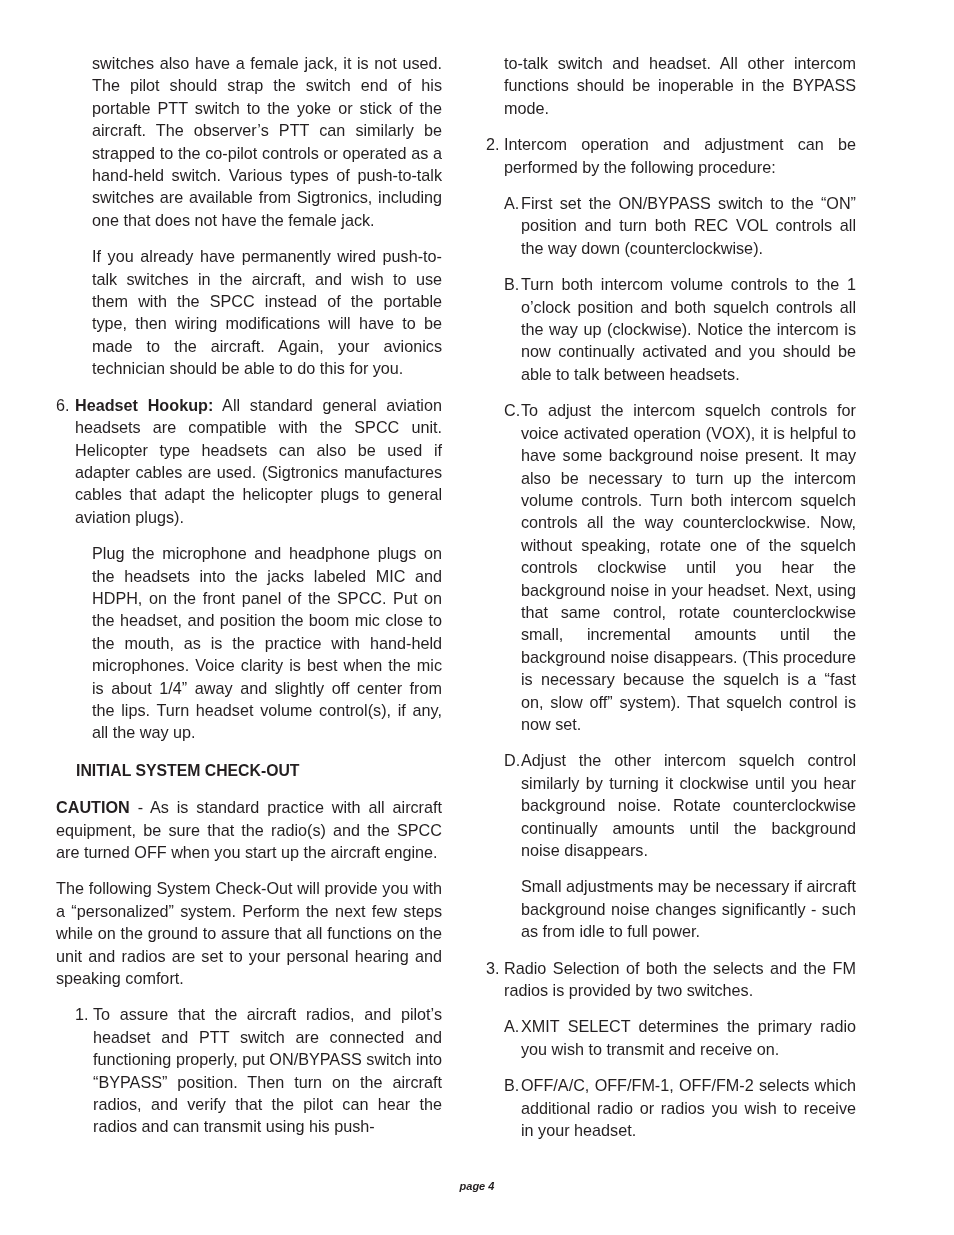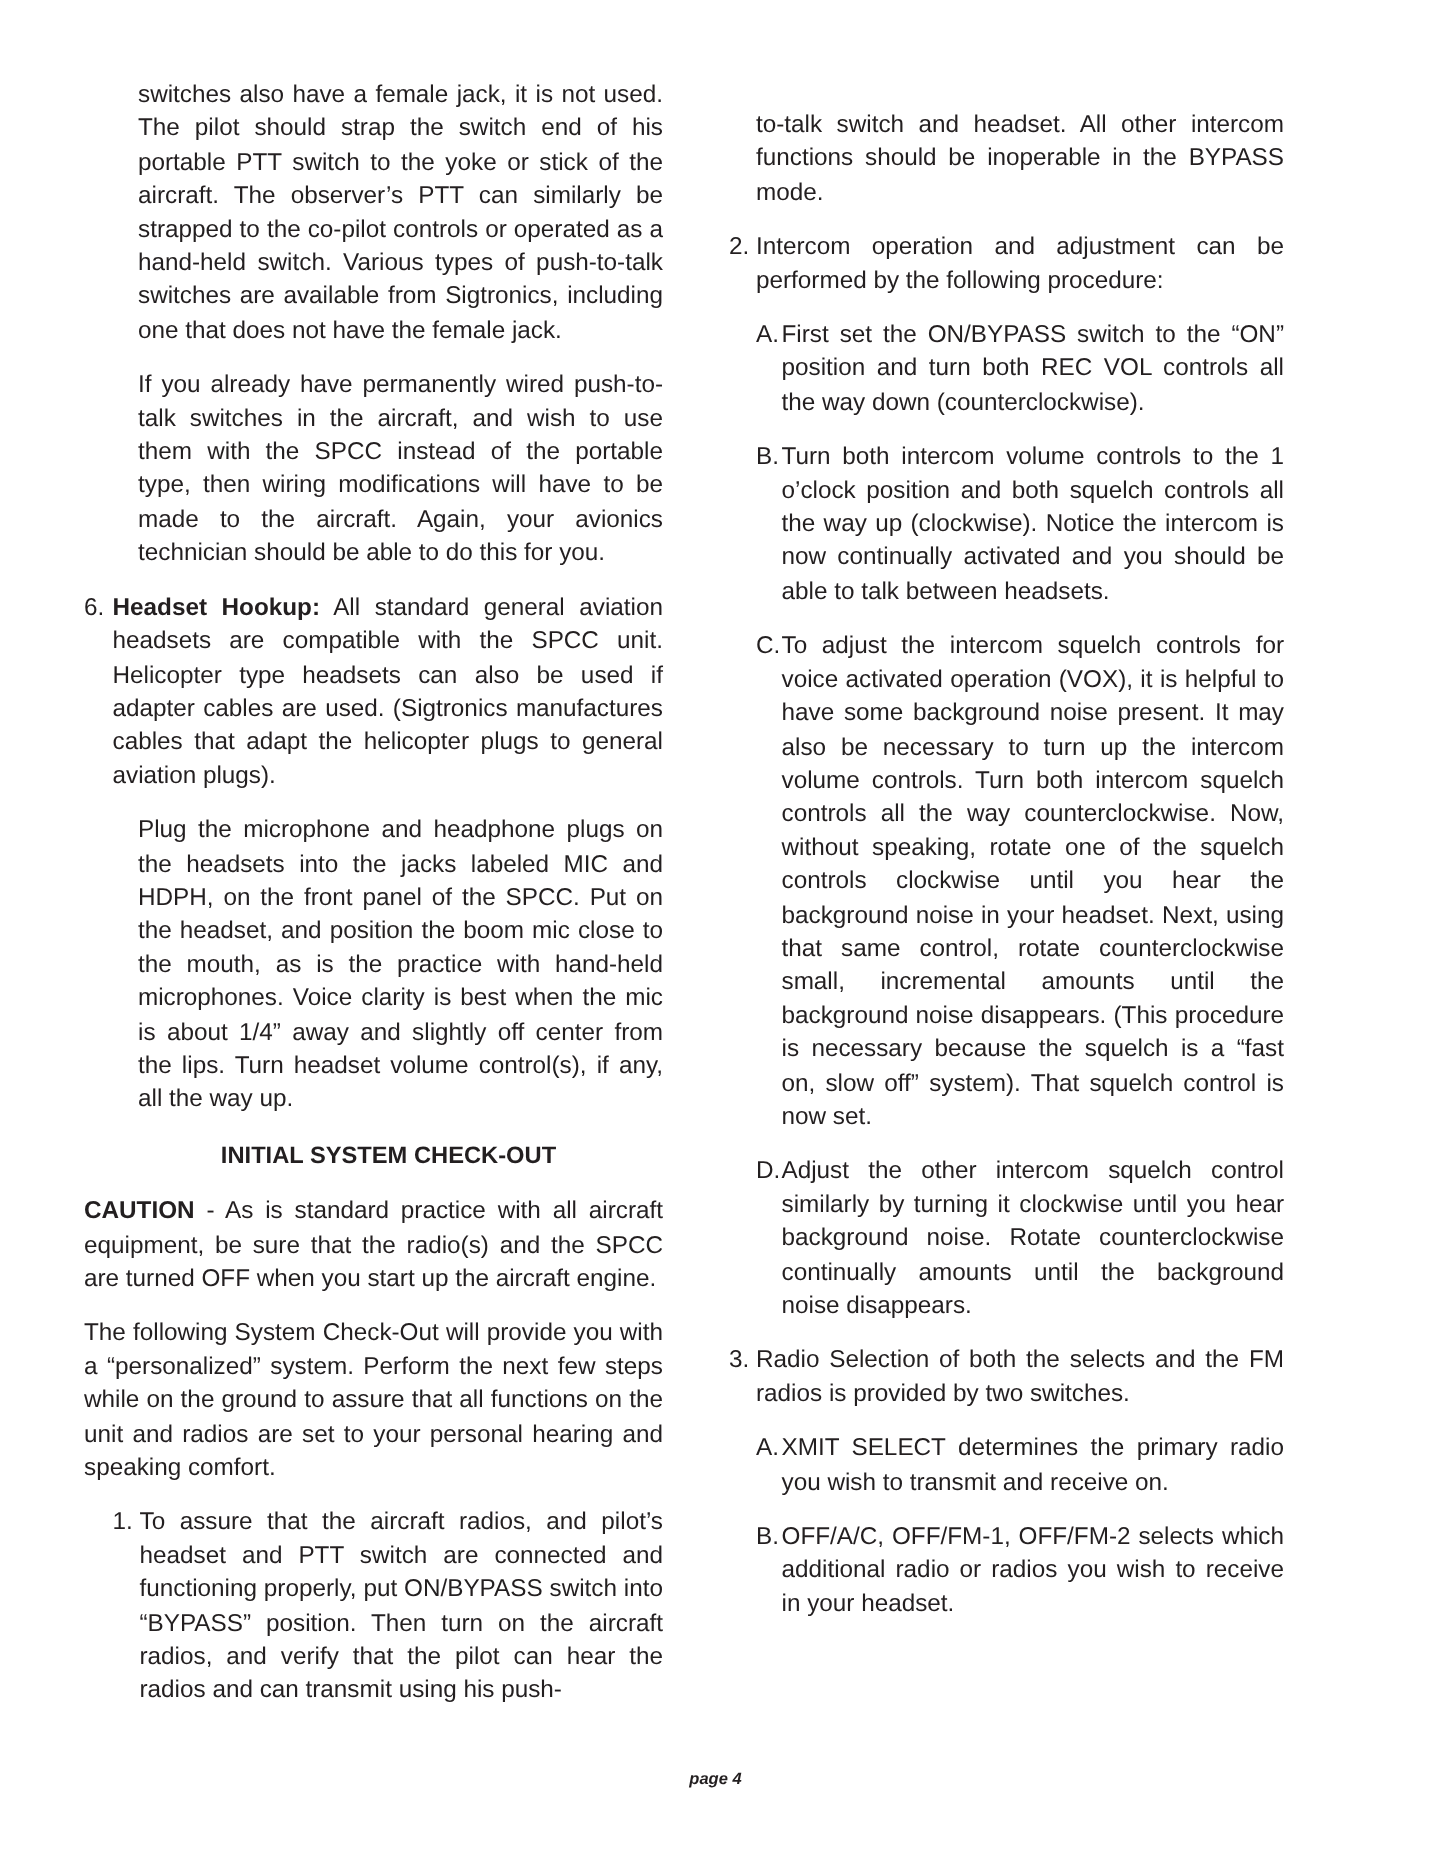--- a/index.html
+++ b/index.html
@@ -34,21 +34,20 @@
       white-space: nowrap;
     }
     .item .body { flex: 1 1 auto; text-align: justify; }
     .num-1 { width: 19px; }
     .num-w { width: 18px; }
     .sub { margin-left: 18px; }
     .sub .num { width: 17px; }
     .sub-para { margin-left: 35px; }
     .heading {
       font-weight: bold;
-      text-align: center;
       margin: 16px 0 14px 0;
       font-size: 15.8px;
       padding-left: 20px;
     }
     b { font-weight: bold; }
     .footer {
       position: absolute;
       top: 1175px;
       left: 0;
       width: 954px;
@@ -78,21 +77,21 @@
 
   <p>The following System Check-Out will provide you with a “personalized” system. Perform the next few steps while on the ground to assure that all functions on the unit and radios are set to your personal hearing and speaking comfort.</p>
 
   <div class="item" style="margin-left:19px;">
     <span class="num num-w">1.</span>
     <span class="body">To assure that the aircraft radios, and pilot’s headset and PTT switch are connected and functioning properly, put ON/BYPASS switch into “BYPASS” position. Then turn on the aircraft radios, and verify that the pilot can hear the radios and can transmit using his push-</span>
   </div>
 </div>
 
 <div class="col col-right">
-  <p class="indent" style="margin-left:18px;margin-top:20px;">to-talk switch and headset. All other intercom functions should be inoperable in the BYPASS mode.</p>
+  <p class="indent" style="margin-left:18px;">to-talk switch and headset. All other intercom functions should be inoperable in the BYPASS mode.</p>
 
   <div class="item">
     <span class="num num-w">2.</span>
     <span class="body">Intercom operation and adjustment can be performed by the following procedure:</span>
   </div>
 
   <div class="item sub">
     <span class="num">A.</span>
     <span class="body">First set the ON/BYPASS switch to the “ON” position and turn both REC VOL controls all the way down (counterclockwise).</span>
   </div>
@@ -102,20 +101,21 @@
   </div>
   <div class="item sub">
     <span class="num">C.</span>
     <span class="body">To adjust the intercom squelch controls for voice activated operation (VOX), it is helpful to have some background noise present. It may also be necessary to turn up the intercom volume controls. Turn both intercom squelch controls all the way counterclockwise. Now, without speaking, rotate one of the squelch controls clockwise until you hear the background noise in your headset. Next, using that same control, rotate counterclockwise small, incremental amounts until the background noise disappears. (This procedure is necessary because the squelch is a “fast on, slow off” system). That squelch control is now set.</span>
   </div>
   <div class="item sub">
     <span class="num">D.</span>
     <span class="body">Adjust the other intercom squelch control similarly by turning it clockwise until you hear background noise. Rotate counterclockwise continually amounts until the background noise disappears.</span>
   </div>
 
+  <p class="sub-para">Small adjustments may be necessary if aircraft background noise changes significantly - such as from idle to full power.</p>
 
   <div class="item">
     <span class="num num-w">3.</span>
     <span class="body">Radio Selection of both the selects and the FM radios is provided by two switches.</span>
   </div>
 
   <div class="item sub">
     <span class="num">A.</span>
     <span class="body">XMIT SELECT determines the primary radio you wish to transmit and receive on.</span>
   </div>

